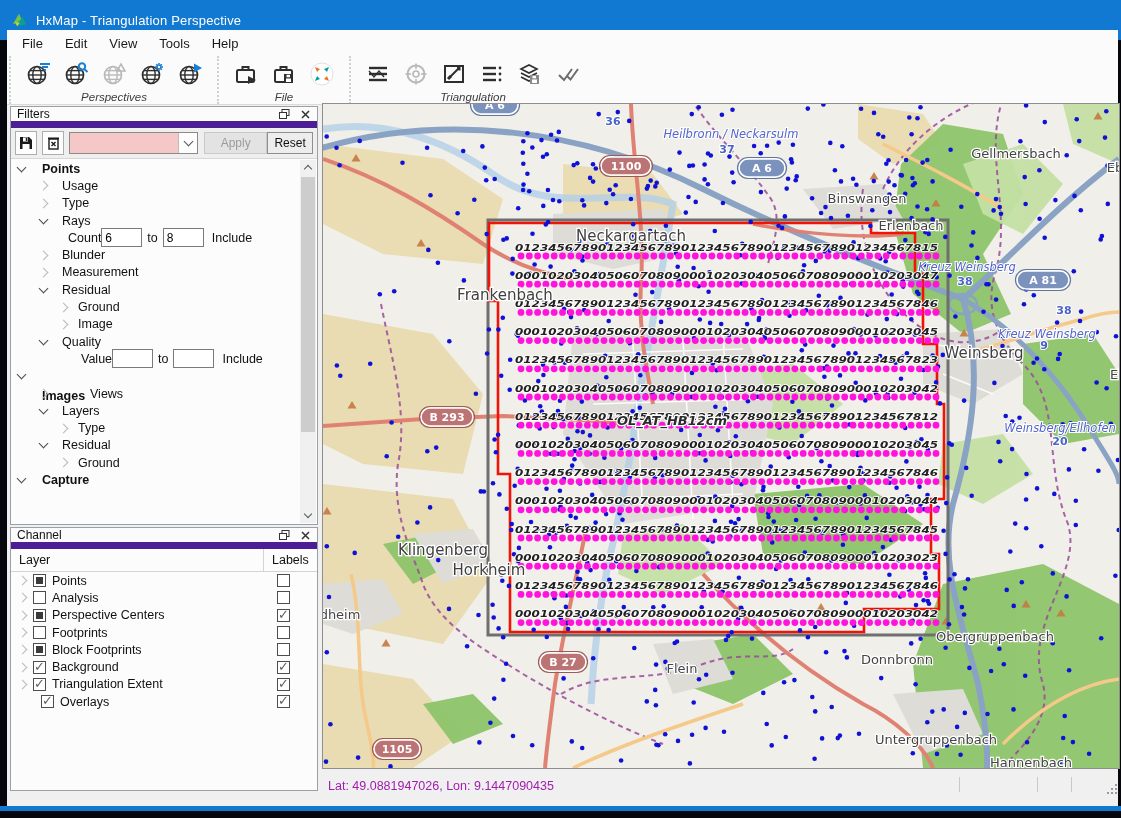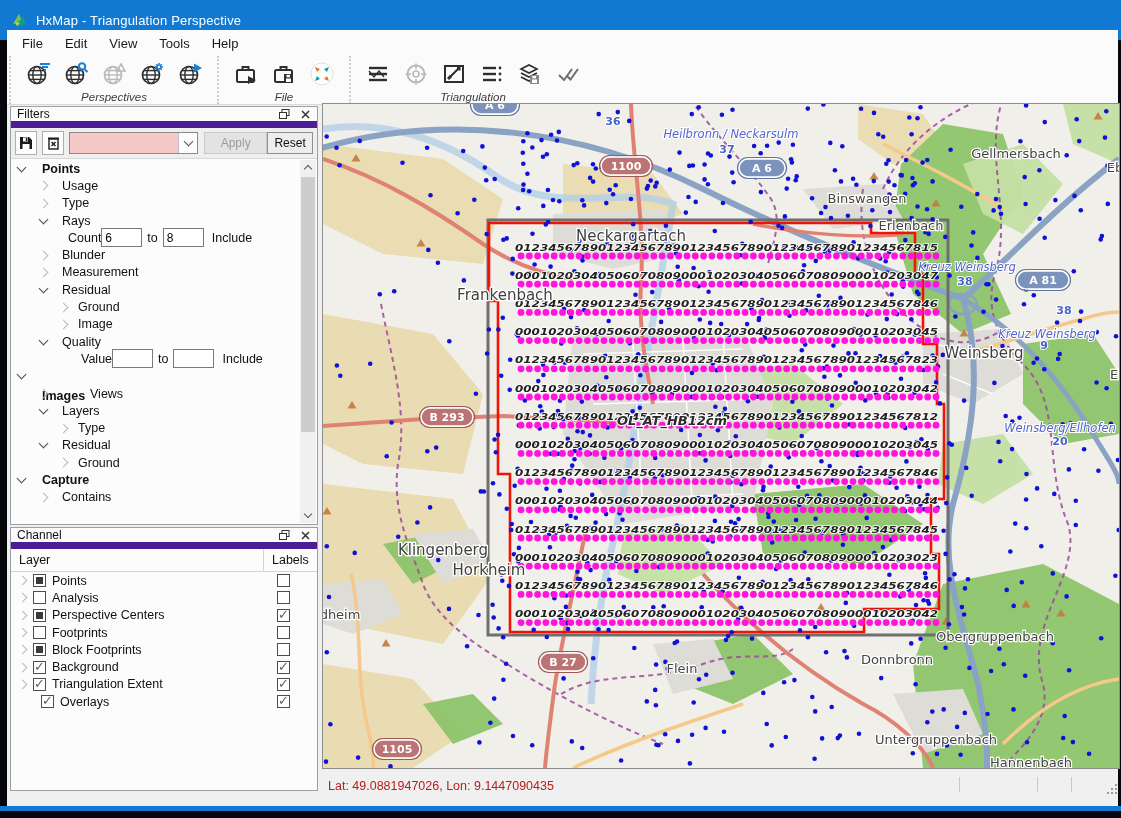--- a/index.html
+++ b/index.html
@@ -72,21 +72,21 @@
   .cb.partial::after { content:""; position:absolute; inset:2px; background:#3a3a3a; }
   .cb.on::after { content:"\2713"; position:absolute; top:-3px; left:0px; font-size:13px; color:#5f5f5f; }
   .cb.labels { position:absolute; left:266px; margin:0; }
   .lrow .llab { margin-left:6px; }
 
   
   .map { position:absolute; left:315px; top:73px; width:798px; height:666px; border:1px solid #8e8e8e; background:#f1efe9; }
   .map svg { display:block; }
 
   
-  .statusbar { position:absolute; left:315px; top:741px; width:798px; height:30px; font-size:12.5px; color:#b91c1c; }
+  .statusbar { position:absolute; left:315px; top:741px; width:798px; height:30px; font-size:12.5px; color:#a21caf; }
   .statusbar .coords { position:absolute; left:6px; top:8px; }
   .statusbar .sep { position:absolute; top:6px; width:1px; height:15px; background:#c9c9c9; }
   .grip { position:absolute; right:3px; top:11px; width:12px; height:12px; }
   .grip i { position:absolute; width:2px; height:2px; background:#9a9a9a; }
 
   
   .town-lg { font:15px "DejaVu Sans",sans-serif; fill:#3f3f3f; stroke:#ffffff; stroke-width:2.6px; paint-order:stroke; text-anchor:middle; }
   .town-md { font:13px "DejaVu Sans",sans-serif; fill:#444; stroke:#fff; stroke-width:2.4px; paint-order:stroke; text-anchor:middle; }
   .blue-it { font:italic 11.5px "DejaVu Sans",sans-serif; fill:#5364cc; stroke:#fff; stroke-width:2px; paint-order:stroke; text-anchor:middle; }
   .roadnum { font:bold 11px "DejaVu Sans",sans-serif; fill:#4a63c8; stroke:#fff; stroke-width:2px; paint-order:stroke; text-anchor:middle; }
@@ -404,24 +404,20 @@
             <span class="chev exp" style="left: 28px;"></span>
             <span style="margin-left: 50px;">Residual</span>
           </div>
           <div class="trow">
             <span class="chev col" style="left: 48px;"></span>
             <span style="margin-left: 66px;">Ground</span>
           </div>
           <div class="trow bold">
             <span class="chev exp" style="left: 6px;"></span>
             <span style="margin-left: 30px;">Capture</span>
-          </div>
-          <div class="trow">
-            <span class="chev col" style="left: 28px;"></span>
-            <span style="margin-left: 50px;">Contains</span>
           </div>
         </div>
       <div class="vscroll">
         <span class="sarr" style="top:0;">
             <span class="chev" style="transform:rotate(-135deg); border-color:#555; margin-top:3px;"></span>
           </span>
         <span class="thumb" style="top:17px; height:255px;"></span>
         <span class="sarr" style="bottom:0;">
             <span class="chev" style="transform:rotate(45deg); border-color:#555; margin-bottom:3px;"></span>
           </span>

